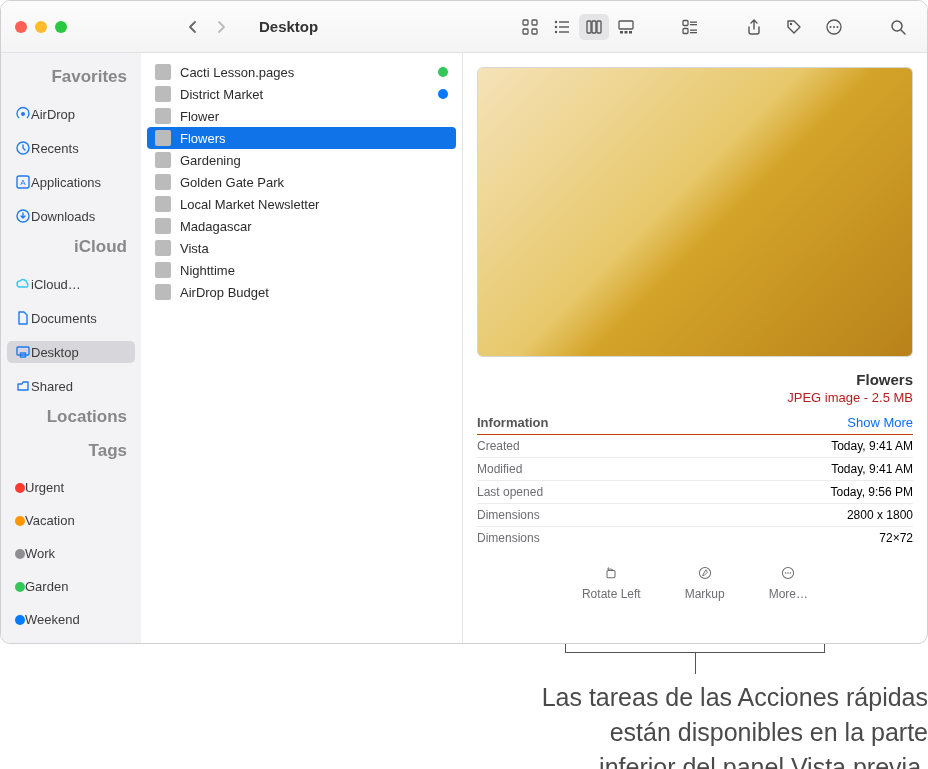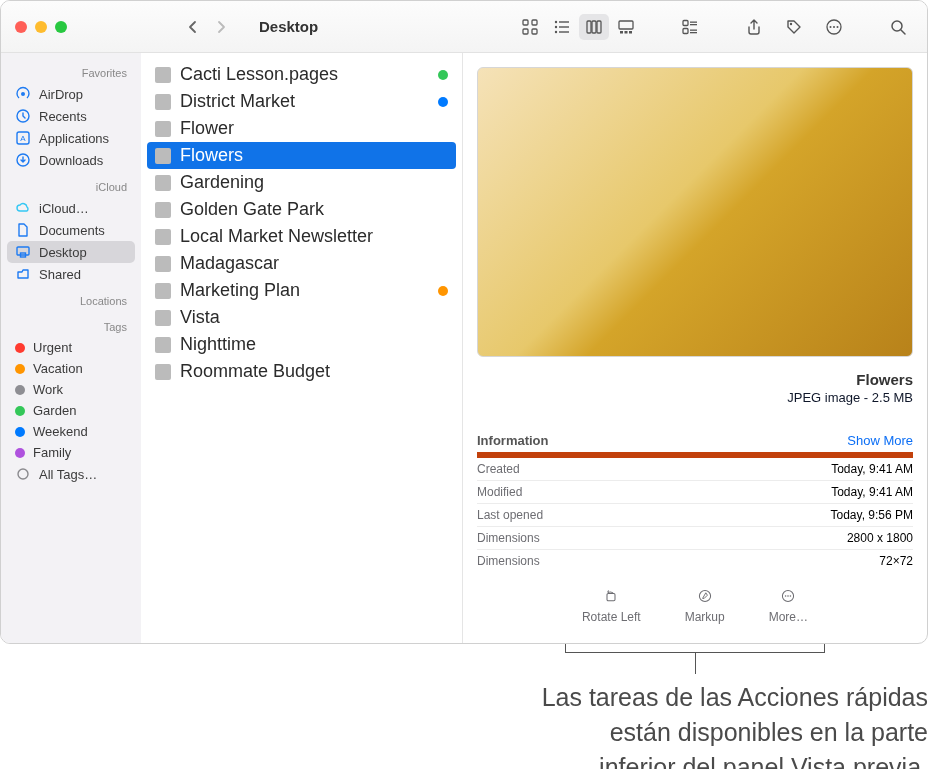--- a/index.html
+++ b/index.html
@@ -14,41 +14,41 @@
   .navbtn.disabled{color:#bbb;}
   .title { font-weight:600; font-size:15px; margin-left:14px; color:#333;}
   .spacer { flex:1; }
   .tb-group { display:flex; align-items:center; gap:2px; border-radius:6px; }
   .tb-btn { width:30px; height:26px; display:flex; align-items:center; justify-content:center; color:#555; border-radius:5px;}
   .tb-btn.active { background:#e5e5e7;}
   .gap { width:14px; }
   .body { flex:1; display:flex; overflow:hidden; }
   .sidebar { width:140px; background:#f3f2f5; padding:10px 6px; overflow-y:auto; }
   .sb-section { margin-bottom:6px; }
-  .sb-heading { font-size:11px; color:#888; font-weight:400; padding:4px 8px; }
-  .sb-item { display:flex; align-items:center; gap:8px; padding:3px 8px; border-radius:5px; color:#3b3b3b; font-size:13px; cursor:default;}
+  .sb-heading { font-size:17px; color:#888; font-weight:700; padding:4px 8px; }
+  .sb-item { display:flex; align-items:center; padding:3px 8px; border-radius:5px; color:#3b3b3b; font-size:13px; cursor:default;margin-top:12px;}
   .sb-item.selected { background:#d7d6da;}
   .sb-icon { width:16px; height:16px; display:flex; align-items:center; justify-content:center; color:#1e7bf2;}
   .sb-icon.gray{color:#8a8a8e;}
   .tag-dot { width:10px; height:10px; border-radius:50%; border:none; }
   .filelist { width:322px; border-right:1px solid #e5e5e5; padding:8px 6px; overflow-y:auto;}
-  .file-item { display:flex; align-items:center; gap:9px; padding:3px 8px; border-radius:4px; font-size:18px; color:#2b2b2b; position:relative;}
+  .file-item { display:flex; align-items:center; gap:9px; padding:3px 8px; border-radius:4px; font-size:13px; color:#2b2b2b; position:relative;}
   .file-item.selected { background:#1073e8; color:#fff;}
   .file-icon { width:16px; height:16px; flex-shrink:0; background:#bbb; border-radius:2px;}
   .file-item .tag { width:10px; height:10px; border-radius:50%; margin-left:auto;}
   .preview { flex:1; padding:14px 14px 10px 14px; display:flex; flex-direction:column; overflow:hidden;}
   .thumb { width:100%; height:290px; border:1px solid #d6d6d6; border-radius:6px; background:linear-gradient(135deg,#f5e2b8 0%,#e7c86b 45%,#d4a429 55%,#b8821a 100%); position:relative; overflow:hidden;}
   .pv-title { font-weight:600; font-size:15px; margin-top:14px; color:#333;}
-  .pv-sub { color:#0f172a; font-size:13px; margin-top:2px;}
-  .info-head { display:flex; justify-content:space-between; align-items:baseline; margin-top:28px;}
+  .pv-sub { color:#b91c1c; font-size:13px; margin-top:2px;}
+  .info-head { display:flex; justify-content:space-between; align-items:baseline; margin-top:10px;}
   .info-head .label { font-weight:600; font-size:13px; color:#555;}
   .show-more { color:#0b6ef5; font-size:13px;}
   .info-table { margin-top:4px; font-size:12px; color:#6d6d72;}
   .info-row { display:flex; justify-content:space-between; padding:4px 0; border-top:1px solid #ececec;}
-  .info-row:first-child{border-top:6px solid #c2410c;}
+  .info-row:first-child{border-top:1px solid #c2410c;}
   .info-row .v { color:#000000;}
   .qa { display:flex; justify-content:center; gap:44px; margin-top:14px;}
   .qa-item { display:flex; flex-direction:column; align-items:center; gap:4px; color:#6d6d72; font-size:12px;}
   .qa-icon { width:20px; height:20px; display:flex; align-items:center; justify-content:center; color:#6d6d72;}
   .caption-area { width:928px; position:relative; }
   .bracket { position:absolute; top:0; left:565px; width:260px; height:30px;}
   .bracket::before { content:""; position:absolute; top:8px; left:0; right:0; height:1px; background:#555;}
   .bracket::after { content:""; position:absolute; top:8px; left:50%; width:1px; height:22px; background:#555;}
   .bracket .end { position:absolute; top:0; width:1px; height:9px; background:#555;}
   .bracket .end.l{left:0;} .bracket .end.r{right:0;}
@@ -307,34 +307,29 @@
         <div class="file-item">
           <span class="file-icon"></span>
           <span>Local Market Newsletter</span>
         </div>
         <div class="file-item">
           <span class="file-icon"></span>
           <span>Madagascar</span>
         </div>
         <div class="file-item">
           <span class="file-icon"></span>
-          <span>Marketing Plan</span>
-          <span class="tag" style="background: rgb(255, 149, 0);"></span>
-        </div>
-        <div class="file-item">
-          <span class="file-icon"></span>
           <span>Vista</span>
         </div>
         <div class="file-item">
           <span class="file-icon"></span>
           <span>Nighttime</span>
         </div>
         <div class="file-item">
           <span class="file-icon"></span>
-          <span>Roommate Budget</span>
+          <span>AirDrop Budget</span>
         </div>
       </div>
 
     <div class="preview">
       <div class="thumb"></div>
       <div class="pv-title">Flowers</div>
       <div class="pv-sub">JPEG image - 2.5 MB</div>
       <div class="info-head">
         <span class="label">Information</span>
         <span class="show-more">Show More</span>

